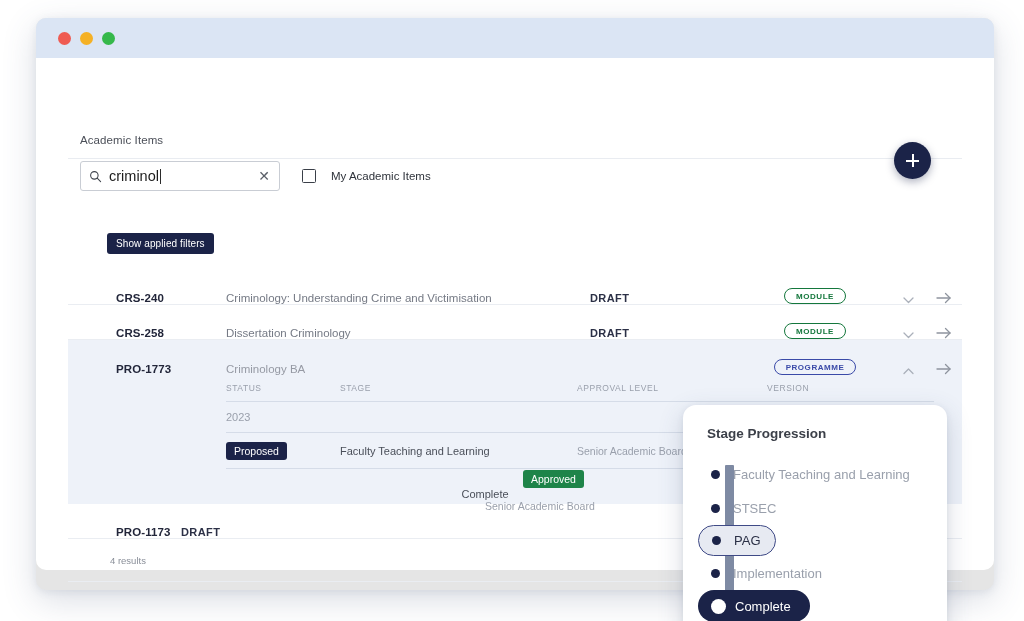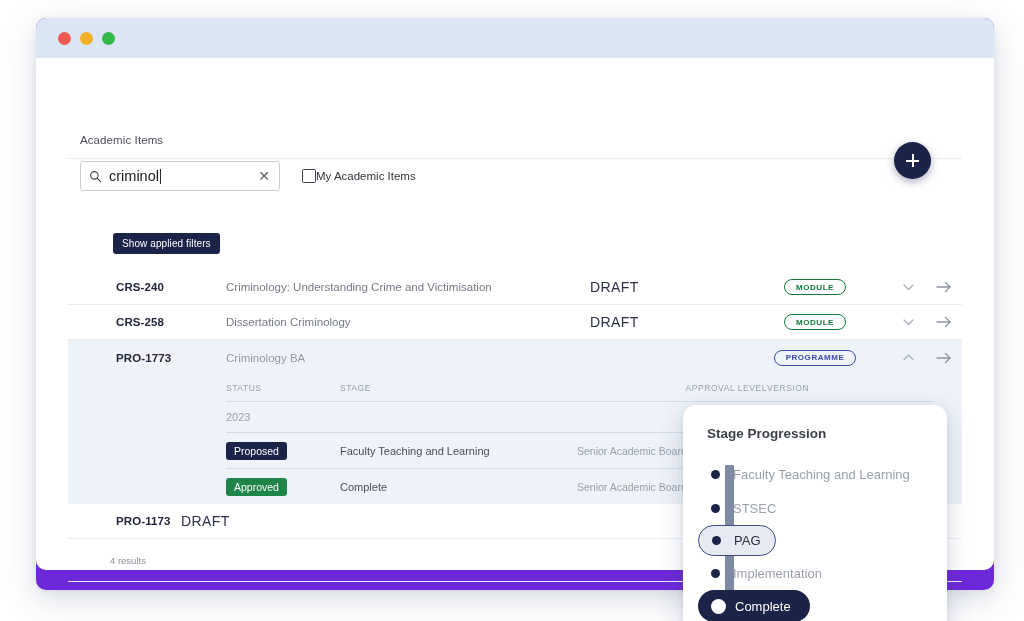--- a/index.html
+++ b/index.html
@@ -15,21 +15,21 @@
     position: relative;
   }
 
   
   .window {
     position: absolute;
     left: 36px;
     top: 18px;
     width: 958px;
     height: 572px;
-    background: #6d28d9;
+    background: #e5e5e5;
     border-radius: 10px;
     box-shadow: 0 10px 34px rgba(70, 85, 120, 0.20),
                 0 2px 8px rgba(70, 85, 120, 0.10);
     overflow: visible;
   }
   .titlebar {
     height: 40px;
     background: #dbe5f4;
     border-radius: 10px 10px 0 0;
     display: flex;
@@ -157,27 +157,27 @@
     width: 12px;
     height: 12px;
     border: 1.4px solid #3a3f48;
     border-radius: 1.5px;
     background: #fff;
     flex: none;
   }
   .check-label {
     font-size: 11.5px;
     color: #2f333b;
-    margin-left: 0;
+    margin-left: 15px;
   }
 
   
   .filters-btn {
     position: absolute;
-    left: 77px;
+    left: 71px;
     top: 175px;
     background: #1b2348;
     color: #ffffff;
     font-size: 10px;
     border: none;
     border-radius: 3px;
     padding: 5px 9px;
     cursor: pointer;
     font-family: inherit;
     letter-spacing: .1px;
@@ -186,21 +186,21 @@
   
   .table {
     position: absolute;
     left: 32px;
     top: 212px;
     width: 894px;
   }
   .row {
     position: relative;
     display: flex;
-    align-items: center;
+    align-items: flex-end;
     height: 35px;
     border-bottom: 1px solid #eaedf2;
     box-sizing: border-box;
   }
   .row.expanded-head {
     background: #eef2f9;
     border-bottom: none;
   }
   .expanded-block { background: #eef2f9; }
 
@@ -215,22 +215,22 @@
   }
   .c-title {
     flex: 1;
     font-size: 11.5px;
     color: #757a85;
     padding-left: 45px;
   }
   .c-title.muted { color: #969aa4; }
   .c-status {
     width: 150px;
-    font-size: 14px;
-    font-weight: normal;
+    font-size: 11px;
+    font-weight: bold;
     color: #2b3046;
     letter-spacing: .4px;
   }
   .c-tag {
     width: 150px;
     display: flex;
     justify-content: center;
   }
   .tag {
     font-size: 8px;
@@ -263,40 +263,40 @@
     border-bottom: 1px solid #d5dce8;
     margin-right: 28px;
   }
   .sub-head span {
     font-size: 8.5px;
     color: #9aa0ac;
     letter-spacing: .55px;
   }
   .sh-status  { width: 114px; }
   .sh-stage   { width: 237px; }
-  .sh-level   { width: 190px; text-align: right; }
+  .sh-level   { width: 190px; }
   .sh-version { width: 150px; }
 
   .year-row {
     display: flex;
     align-items: center;
     height: 30px;
     border-bottom: 1px solid #d5dce8;
     margin-right: 28px;
     font-size: 11px;
     color: #9aa0ac;
   }
   .stage-row {
     display: flex;
     align-items: center;
     height: 35px;
     border-bottom: 1px solid #d5dce8;
     margin-right: 28px;
   }
-  .stage-row:last-child { border-bottom: none; }
+  .stage-row:last-child { border-bottom: none; flex-direction: column; }
   .pill {
     width: 114px;
   }
   .pill > span {
     display: inline-block;
     font-size: 10.5px;
     color: #ffffff;
     border-radius: 3px;
     padding: 3px 8px;
   }

